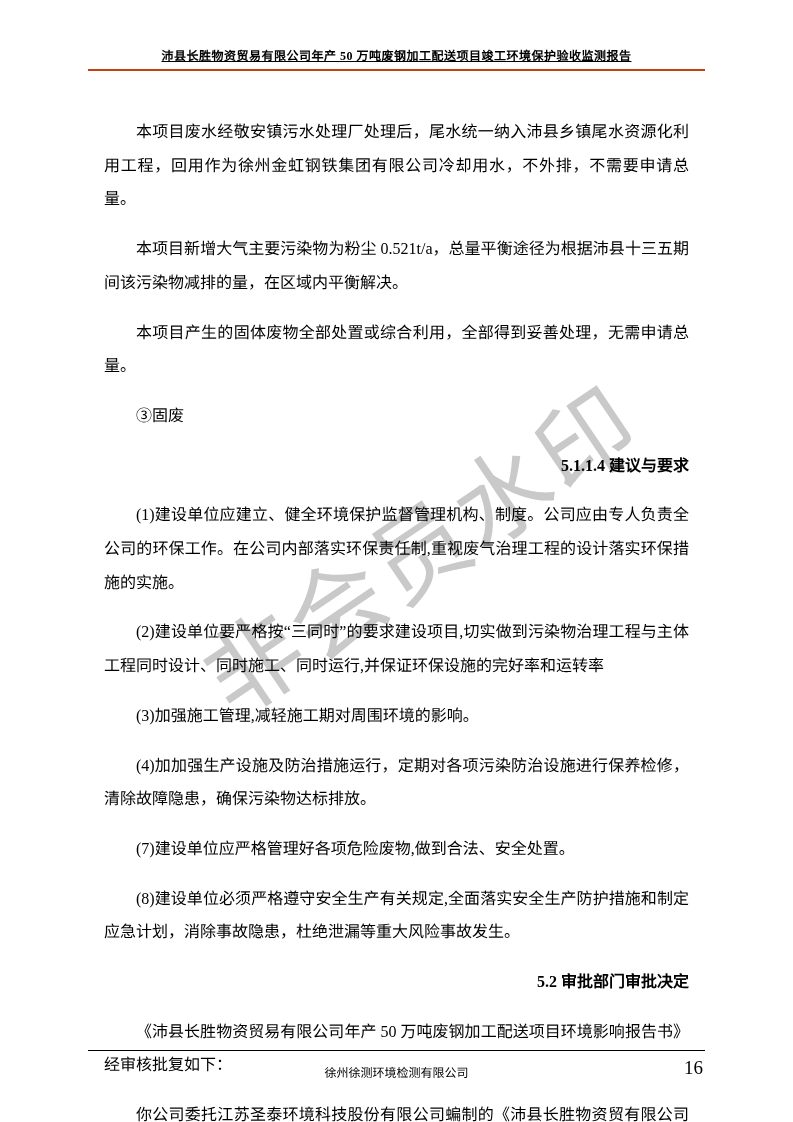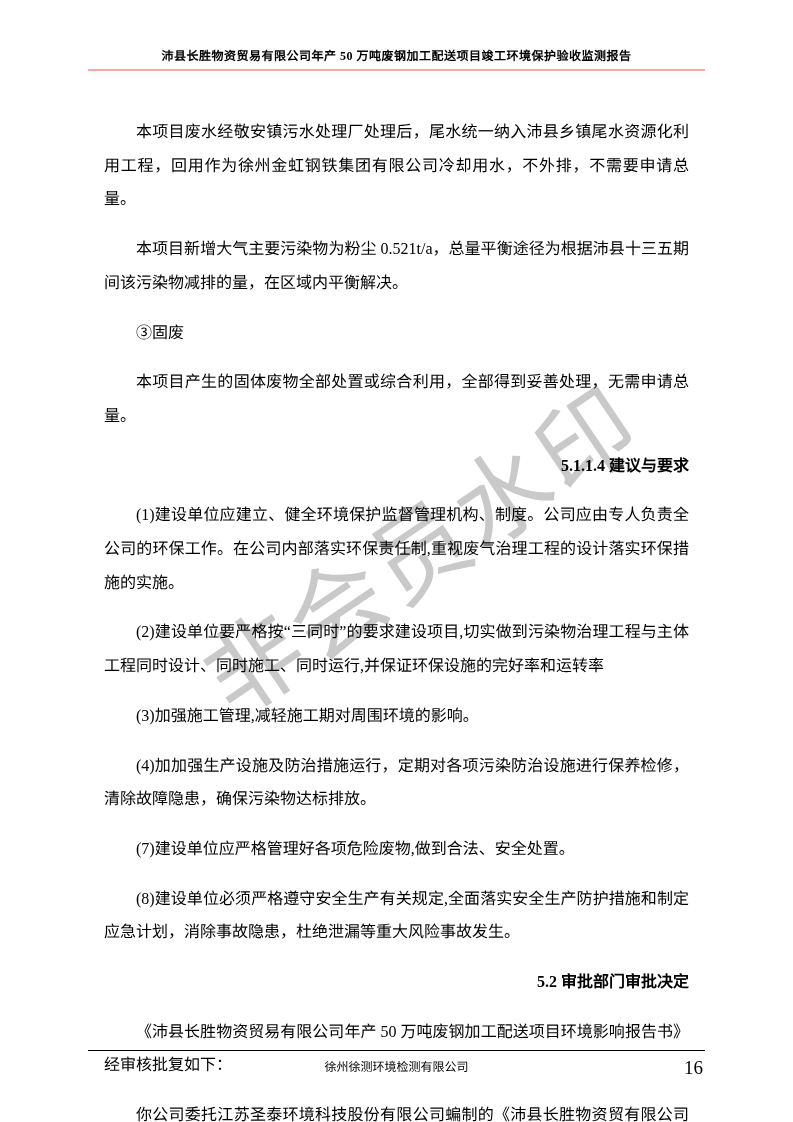--- a/index.html
+++ b/index.html
@@ -29,23 +29,24 @@
     transform-origin:center center;
     z-index:0;
     white-space:nowrap;
     user-select:none;
   }
   
   .header{
     position:absolute;
     left:88px;right:88px;top:46px;
     text-align:center;
-    border-bottom:2px solid #fca5a5;
+    border-bottom:2px solid #c2410c;
     padding-bottom:5px;
     z-index:1;
+    text-decoration:underline;
   }
   .header-title{
     font-size:12px;
     font-weight:700;
     letter-spacing:0.5px;
   }
   
   .doc-body{
     position:absolute;
     left:88px;right:88px;top:99px;
@@ -61,21 +62,21 @@
   .para.heading{
     font-weight:700;
     text-indent:0;
     text-align:right;
   }
   
   .footer{
     position:absolute;
     left:88px;right:88px;top:1050px;
     border-top:1px solid #000;
-    padding-top:6px;
+    padding-top:12px;
     z-index:1;
     font-size:12px;
   }
   .footer-company{
     text-align:center;
   }
   .footer-page{
     position:absolute;
     right:2px;top:6px;
     font-size:19px;
@@ -88,22 +89,22 @@
 
   <div class="watermark" style="color: rgb(201, 201, 201);">非会员水印</div>
 
   <div class="header">
     <div class="header-title">沛县长胜物资贸易有限公司年产 50 万吨废钢加工配送项目竣工环境保护验收监测报告</div>
   </div>
 
   <div class="doc-body">
       <div class="para">本项目废水经敬安镇污水处理厂处理后，尾水统一纳入沛县乡镇尾水资源化利用工程，回用作为徐州金虹钢铁集团有限公司冷却用水，不外排，不需要申请总量。</div>
       <div class="para">本项目新增大气主要污染物为粉尘 0.521t/a，总量平衡途径为根据沛县十三五期间该污染物减排的量，在区域内平衡解决。</div>
+      <div class="para">本项目产生的固体废物全部处置或综合利用，全部得到妥善处理，无需申请总量。</div>
       <div class="para">③固废</div>
-      <div class="para">本项目产生的固体废物全部处置或综合利用，全部得到妥善处理，无需申请总量。</div>
       <div class="para heading">5.1.1.4 建议与要求</div>
       <div class="para">(1)建设单位应建立、健全环境保护监督管理机构、制度。公司应由专人负责全公司的环保工作。在公司内部落实环保责任制,重视废气治理工程的设计落实环保措施的实施。</div>
       <div class="para">(2)建设单位要严格按“三同时”的要求建设项目,切实做到污染物治理工程与主体工程同时设计、同时施工、同时运行,并保证环保设施的完好率和运转率</div>
       <div class="para">(3)加强施工管理,减轻施工期对周围环境的影响。</div>
       <div class="para">(4)加加强生产设施及防治措施运行，定期对各项污染防治设施进行保养检修，清除故障隐患，确保污染物达标排放。</div>
       <div class="para">(7)建设单位应严格管理好各项危险废物,做到合法、安全处置。</div>
       <div class="para">(8)建设单位必须严格遵守安全生产有关规定,全面落实安全生产防护措施和制定应急计划，消除事故隐患，杜绝泄漏等重大风险事故发生。</div>
       <div class="para heading">5.2 审批部门审批决定</div>
       <div class="para">《沛县长胜物资贸易有限公司年产 50 万吨废钢加工配送项目环境影响报告书》经审核批复如下：</div>
       <div class="para">你公司委托江苏圣泰环境科技股份有限公司蝙制的《沛县长胜物资贸有限公司年产 50 万吨废钢加工配送项目环境影响报告书》(以下简称《报告书》)、专家技术评审会会</div>

